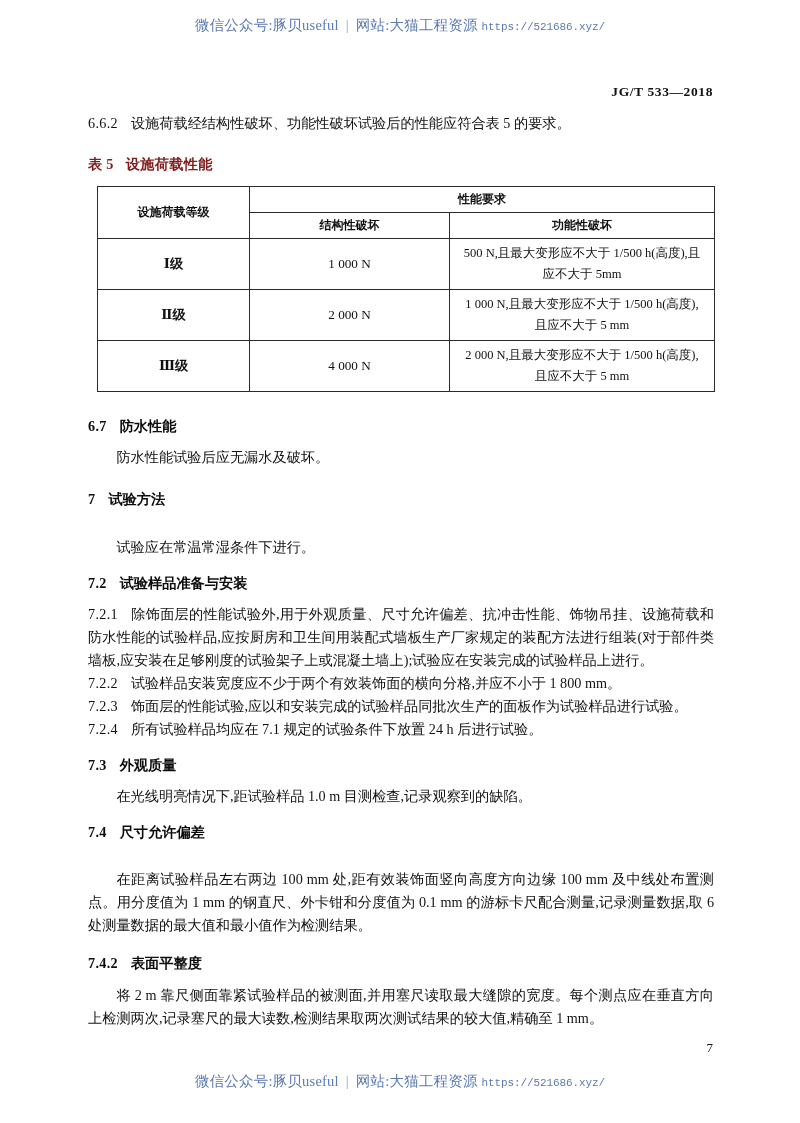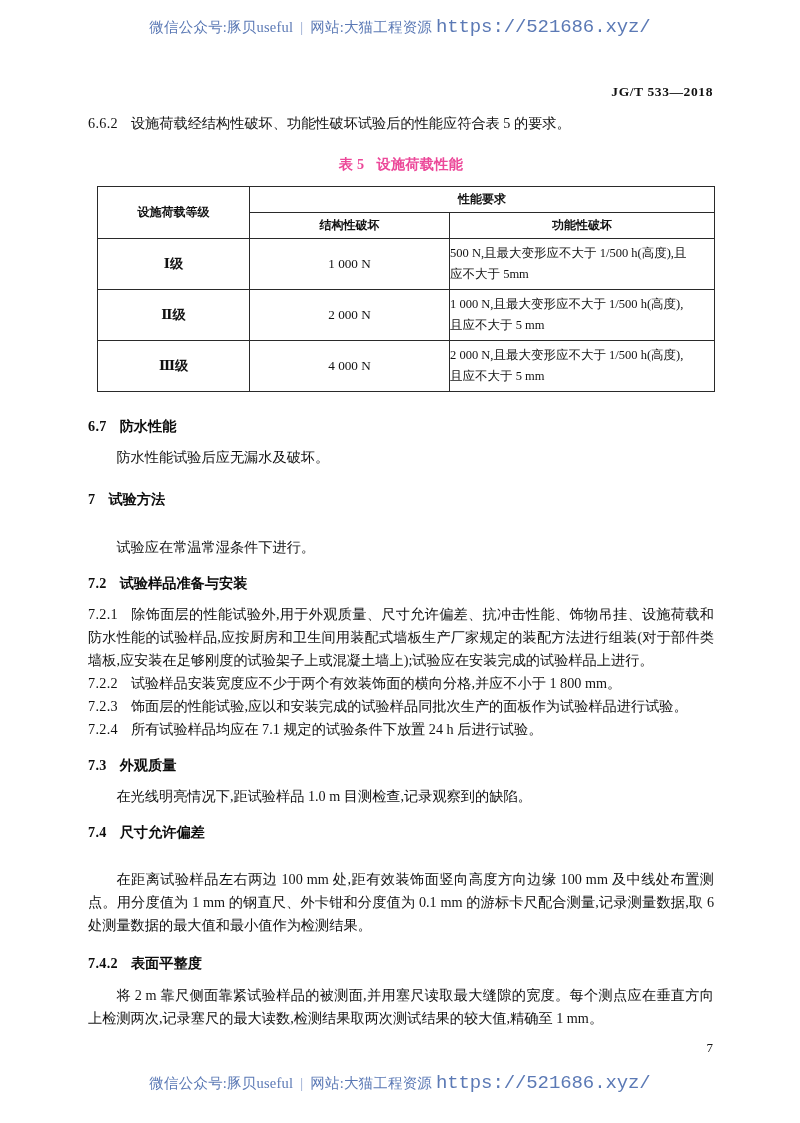--- a/index.html
+++ b/index.html
@@ -36,21 +36,21 @@
   }
   .watermark-top { top: 16px; }
   .watermark-bottom { top: 1072px; }
   .wm-sep {
     display: inline-block;
     padding: 0 7px;
     color: #8aa0cc;
   }
   .wm-mono {
     font-family: "Liberation Mono", "DejaVu Sans Mono", monospace;
-    font-size: 19px;
+    font-size: 11px;
     letter-spacing: -0.1px;
   }
 
   
   .doc-header {
     position: absolute;
     top: 84px;
     left: 97px;
     width: 616px;
     text-align: right;
@@ -106,24 +106,24 @@
   }
   .sp-9 { height: 9px; }
   .sp-12 { height: 12px; }
   .sp-14 { height: 14px; }
   .sp-16 { height: 16px; }
   .sp-20 { height: 20px; }
   .sp-24 { height: 24px; }
 
   
   .table-caption {
-    text-align: center;
-    font-size: 14.2px;
-    font-weight: bold;
-    color: #ec4899;
+    text-align: left;
+    font-size: 14.2px;
+    font-weight: bold;
+    color: #7f1d1d;
     letter-spacing: 0.3px;
   }
   .table-caption .cap-gap { display: inline-block; width: 12px; }
 
   table.spec {
     border-collapse: collapse;
     width: 617px;
     margin-left: 9px;
     table-layout: fixed;
     font-size: 12.6px;
@@ -147,21 +147,21 @@
   td.grade, td.load {
     text-align: center;
     font-size: 13.2px;
     height: 50px;
   }
   td.grade { font-weight: bold; }
   td.req {
     padding: 7px 10px 7px 12px;
     line-height: 1.72;
     font-size: 12.5px;
-    text-align: left;
+    text-align: center;
   }
   td.req .req-line { display: block; white-space: nowrap; }
 
   
   .page-number {
     position: absolute;
     top: 1040px;
     left: 0;
     width: 800px;
     text-align: right;

